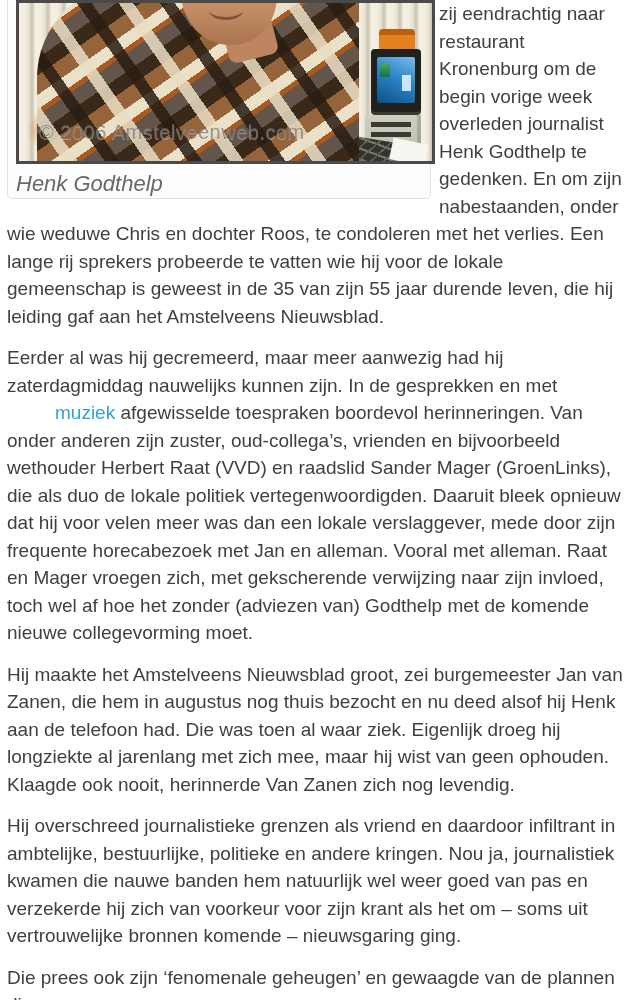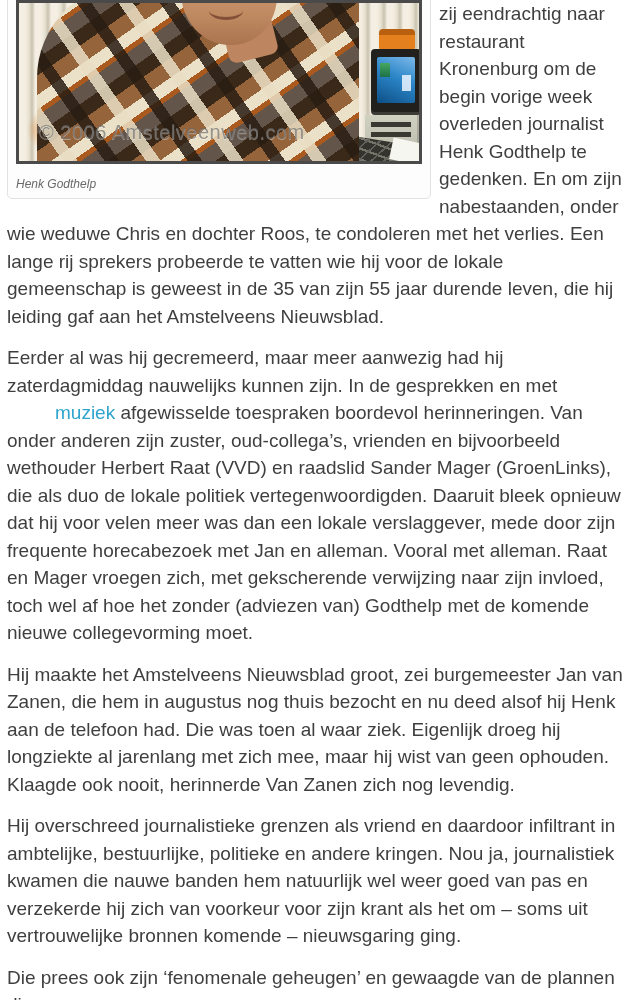--- a/index.html
+++ b/index.html
@@ -18,20 +18,21 @@
     margin:-9px 8px 16px 0;
     padding:8px 8px 4px 8px;
     background:#fdfdfd;border:1px solid #e2e2e2;border-radius:5px;
   }
   .photo{
     position:relative;width:400px;height:158px;
     border:3px solid #4a4a4a;overflow:hidden;
     background:
       repeating-linear-gradient(90deg,
         #f4efe2 0px,#f4efe2 6px,#e7e1d1 10px,#c9c2b0 13px,#f0ebdd 16px);
+    padding-left: 13px;
   }
   .smudge{position:absolute;left:8px;top:108px;width:30px;height:38px;z-index:1;
     background:radial-gradient(closest-side,rgba(220,122,30,.55),rgba(220,122,30,0));}
   .monitor{position:absolute;left:352px;top:46px;width:50px;height:66px;z-index:2;
     background:#22201c;border-radius:4px;box-shadow:inset 0 -3px 0 rgba(255,255,255,.12);}
   .screen{position:absolute;left:6px;top:8px;width:38px;height:46px;border-radius:2px;
     background:linear-gradient(205deg,#7db9ea 0%,#2b86c8 45%,#0d4f86 100%);}
   .screen-spot{position:absolute;left:3px;top:6px;width:10px;height:14px;
     background:linear-gradient(180deg,#47a954,#1c6f3a);opacity:.9;}
   .screen-bar{position:absolute;right:4px;top:18px;width:9px;height:16px;
@@ -64,21 +65,21 @@
   .neck{position:absolute;left:206px;top:14px;width:50px;height:42px;z-index:5;
     background:#bd8660;border-radius:8px;transform:rotate(-14deg);}
   .face{position:absolute;left:162px;top:-62px;width:96px;height:104px;z-index:6;
     background:linear-gradient(180deg,#d2a685 0%,#c08a61 70%,#a9744f 100%);
     border-radius:46% 54% 48% 52%;}
   .smile{position:absolute;left:190px;top:-2px;width:34px;height:16px;z-index:7;
     border-bottom:3px solid rgba(90,42,30,.6);border-radius:50%;}
   .watermark{position:absolute;left:20px;top:116px;z-index:8;white-space:nowrap;
     font-size:20px;letter-spacing:.5px;color:rgba(104,104,104,.68);
     text-shadow:0 1px 0 rgba(255,255,255,.35);}
-  figcaption p{font-style:italic;font-size:12px;line-height:20px;color:#696969;}
+  figcaption p{font-style:italic;font-size:22px;line-height:20px;color:#696969;}
   figcaption .cap1{margin:10px 0 0 0;}
   figcaption .cap2{margin:9px 0 0 0;}
   
   .lnk{color:#2fa5ce;text-decoration:none;cursor:pointer;margin-left:48px;}
 </style>
 </head>
 <body>
 
 <div class="article" style="color: rgb(63, 63, 63);">
 

